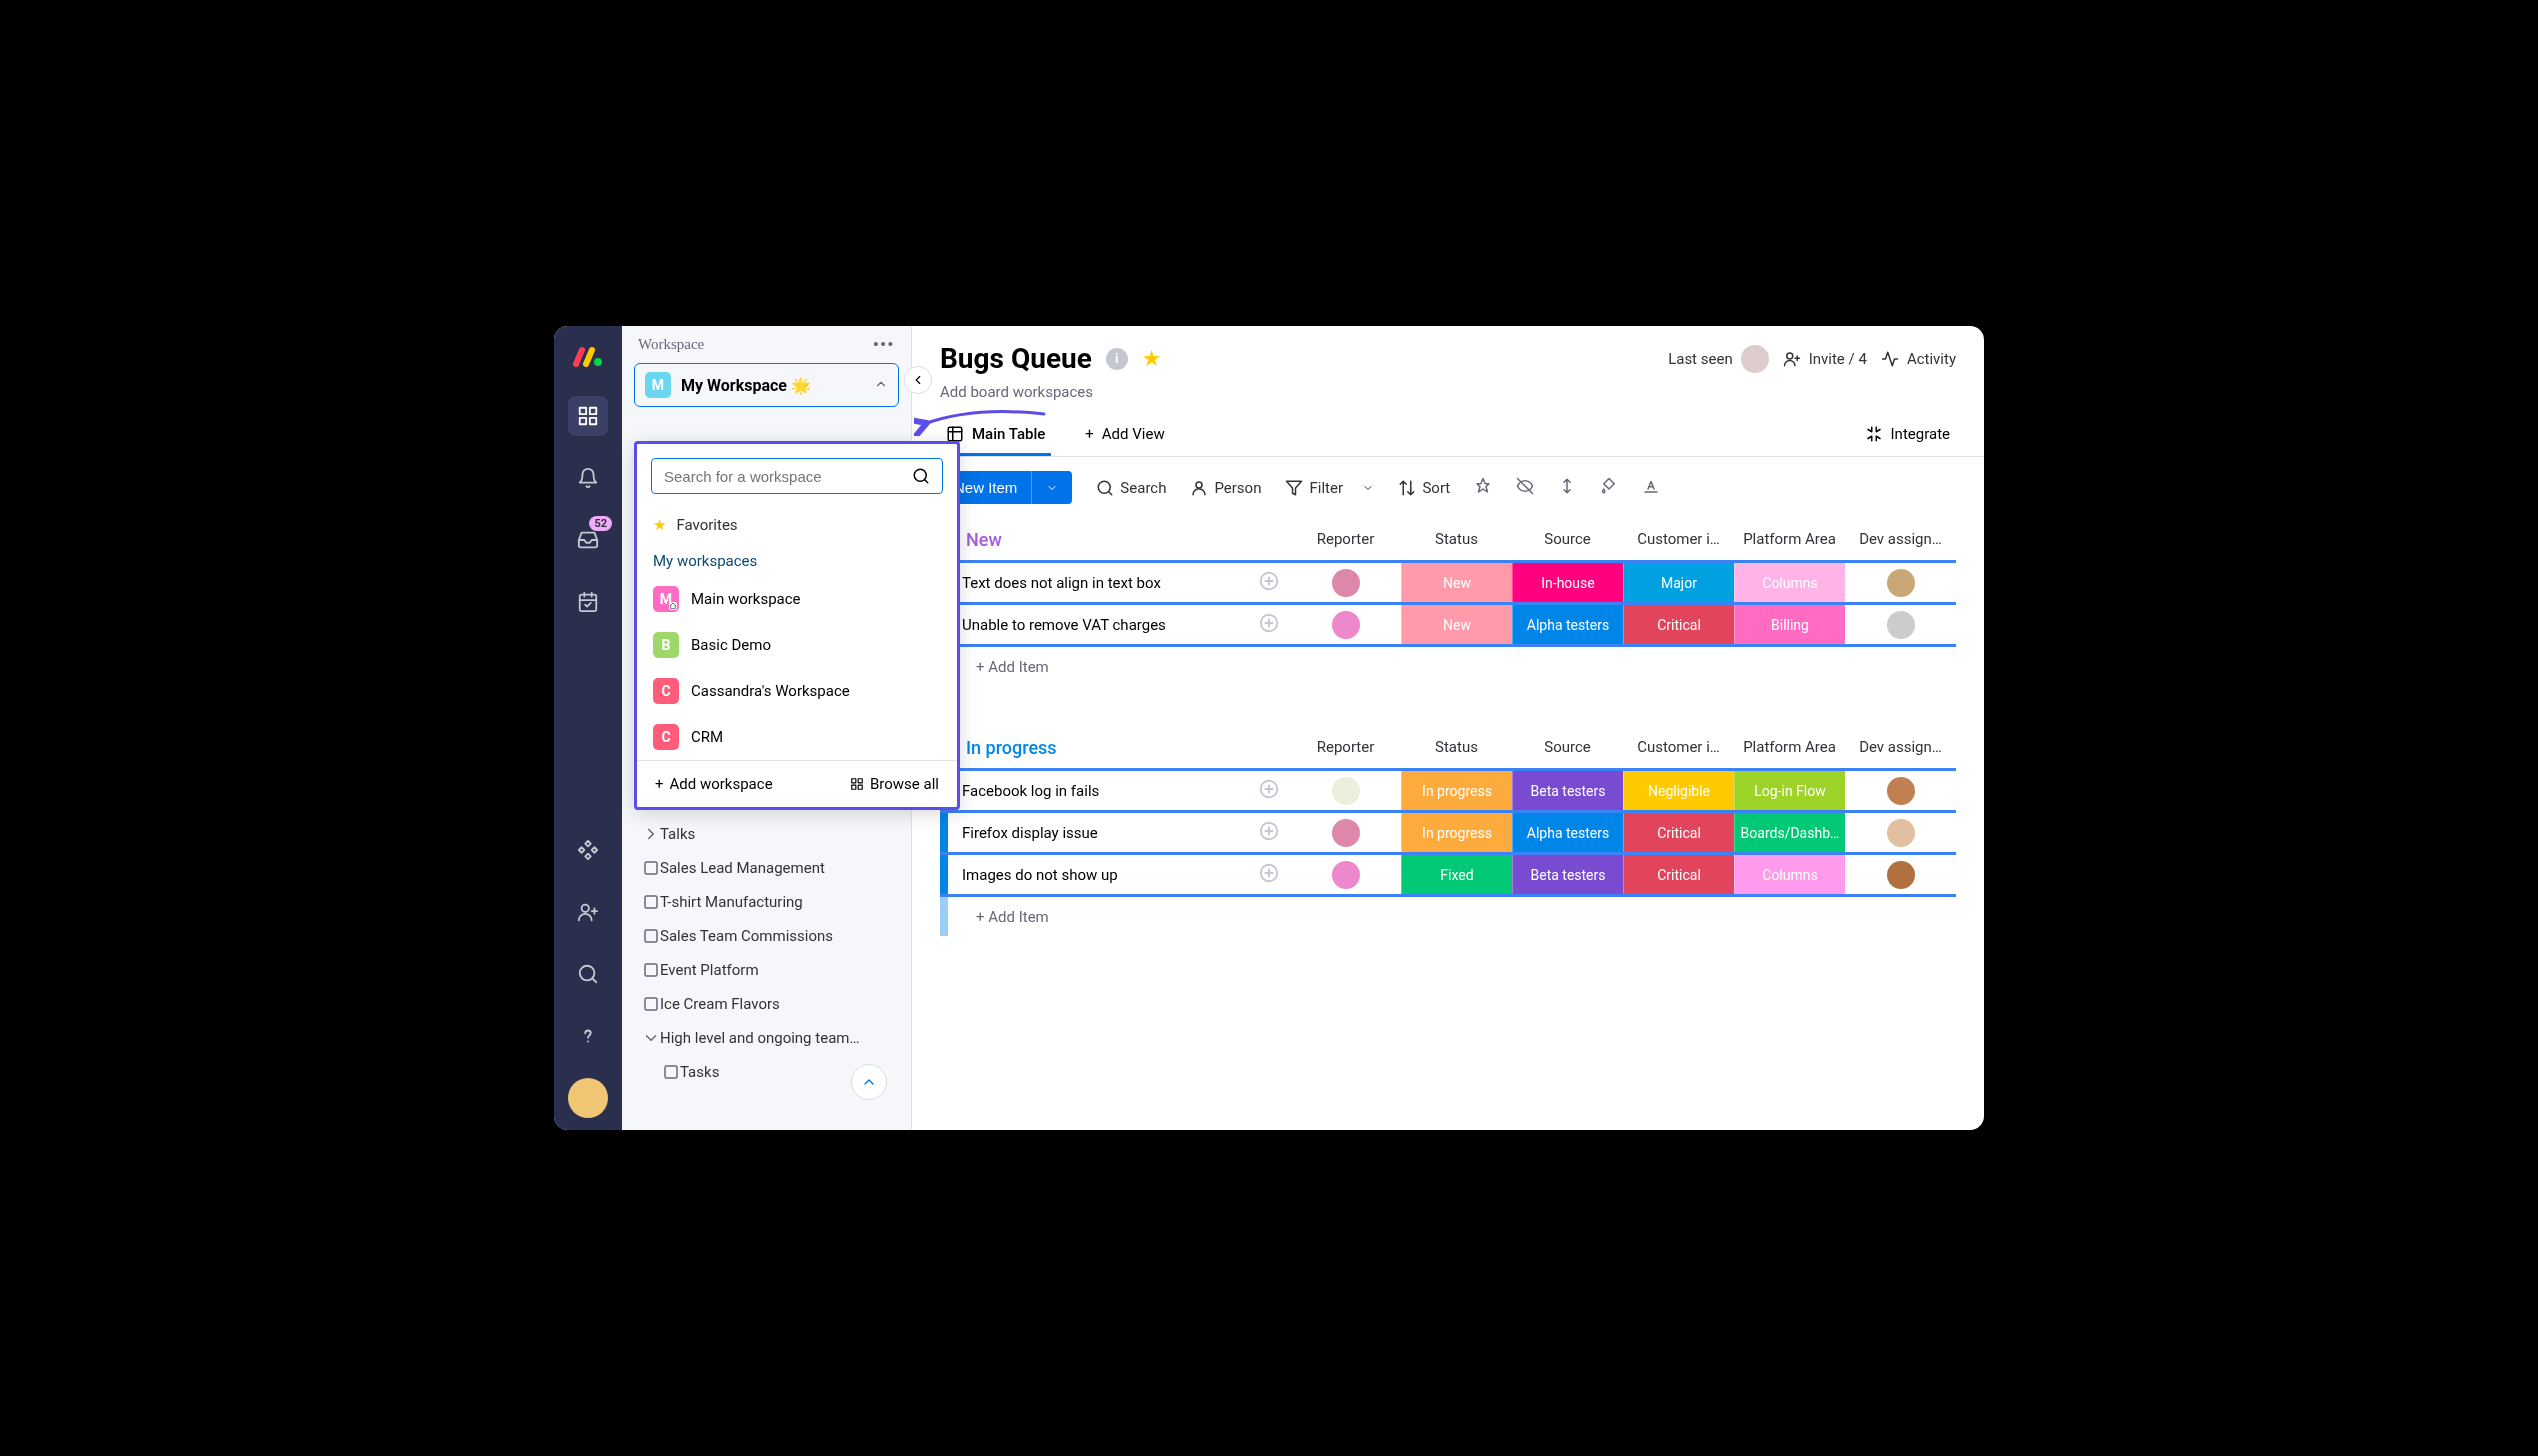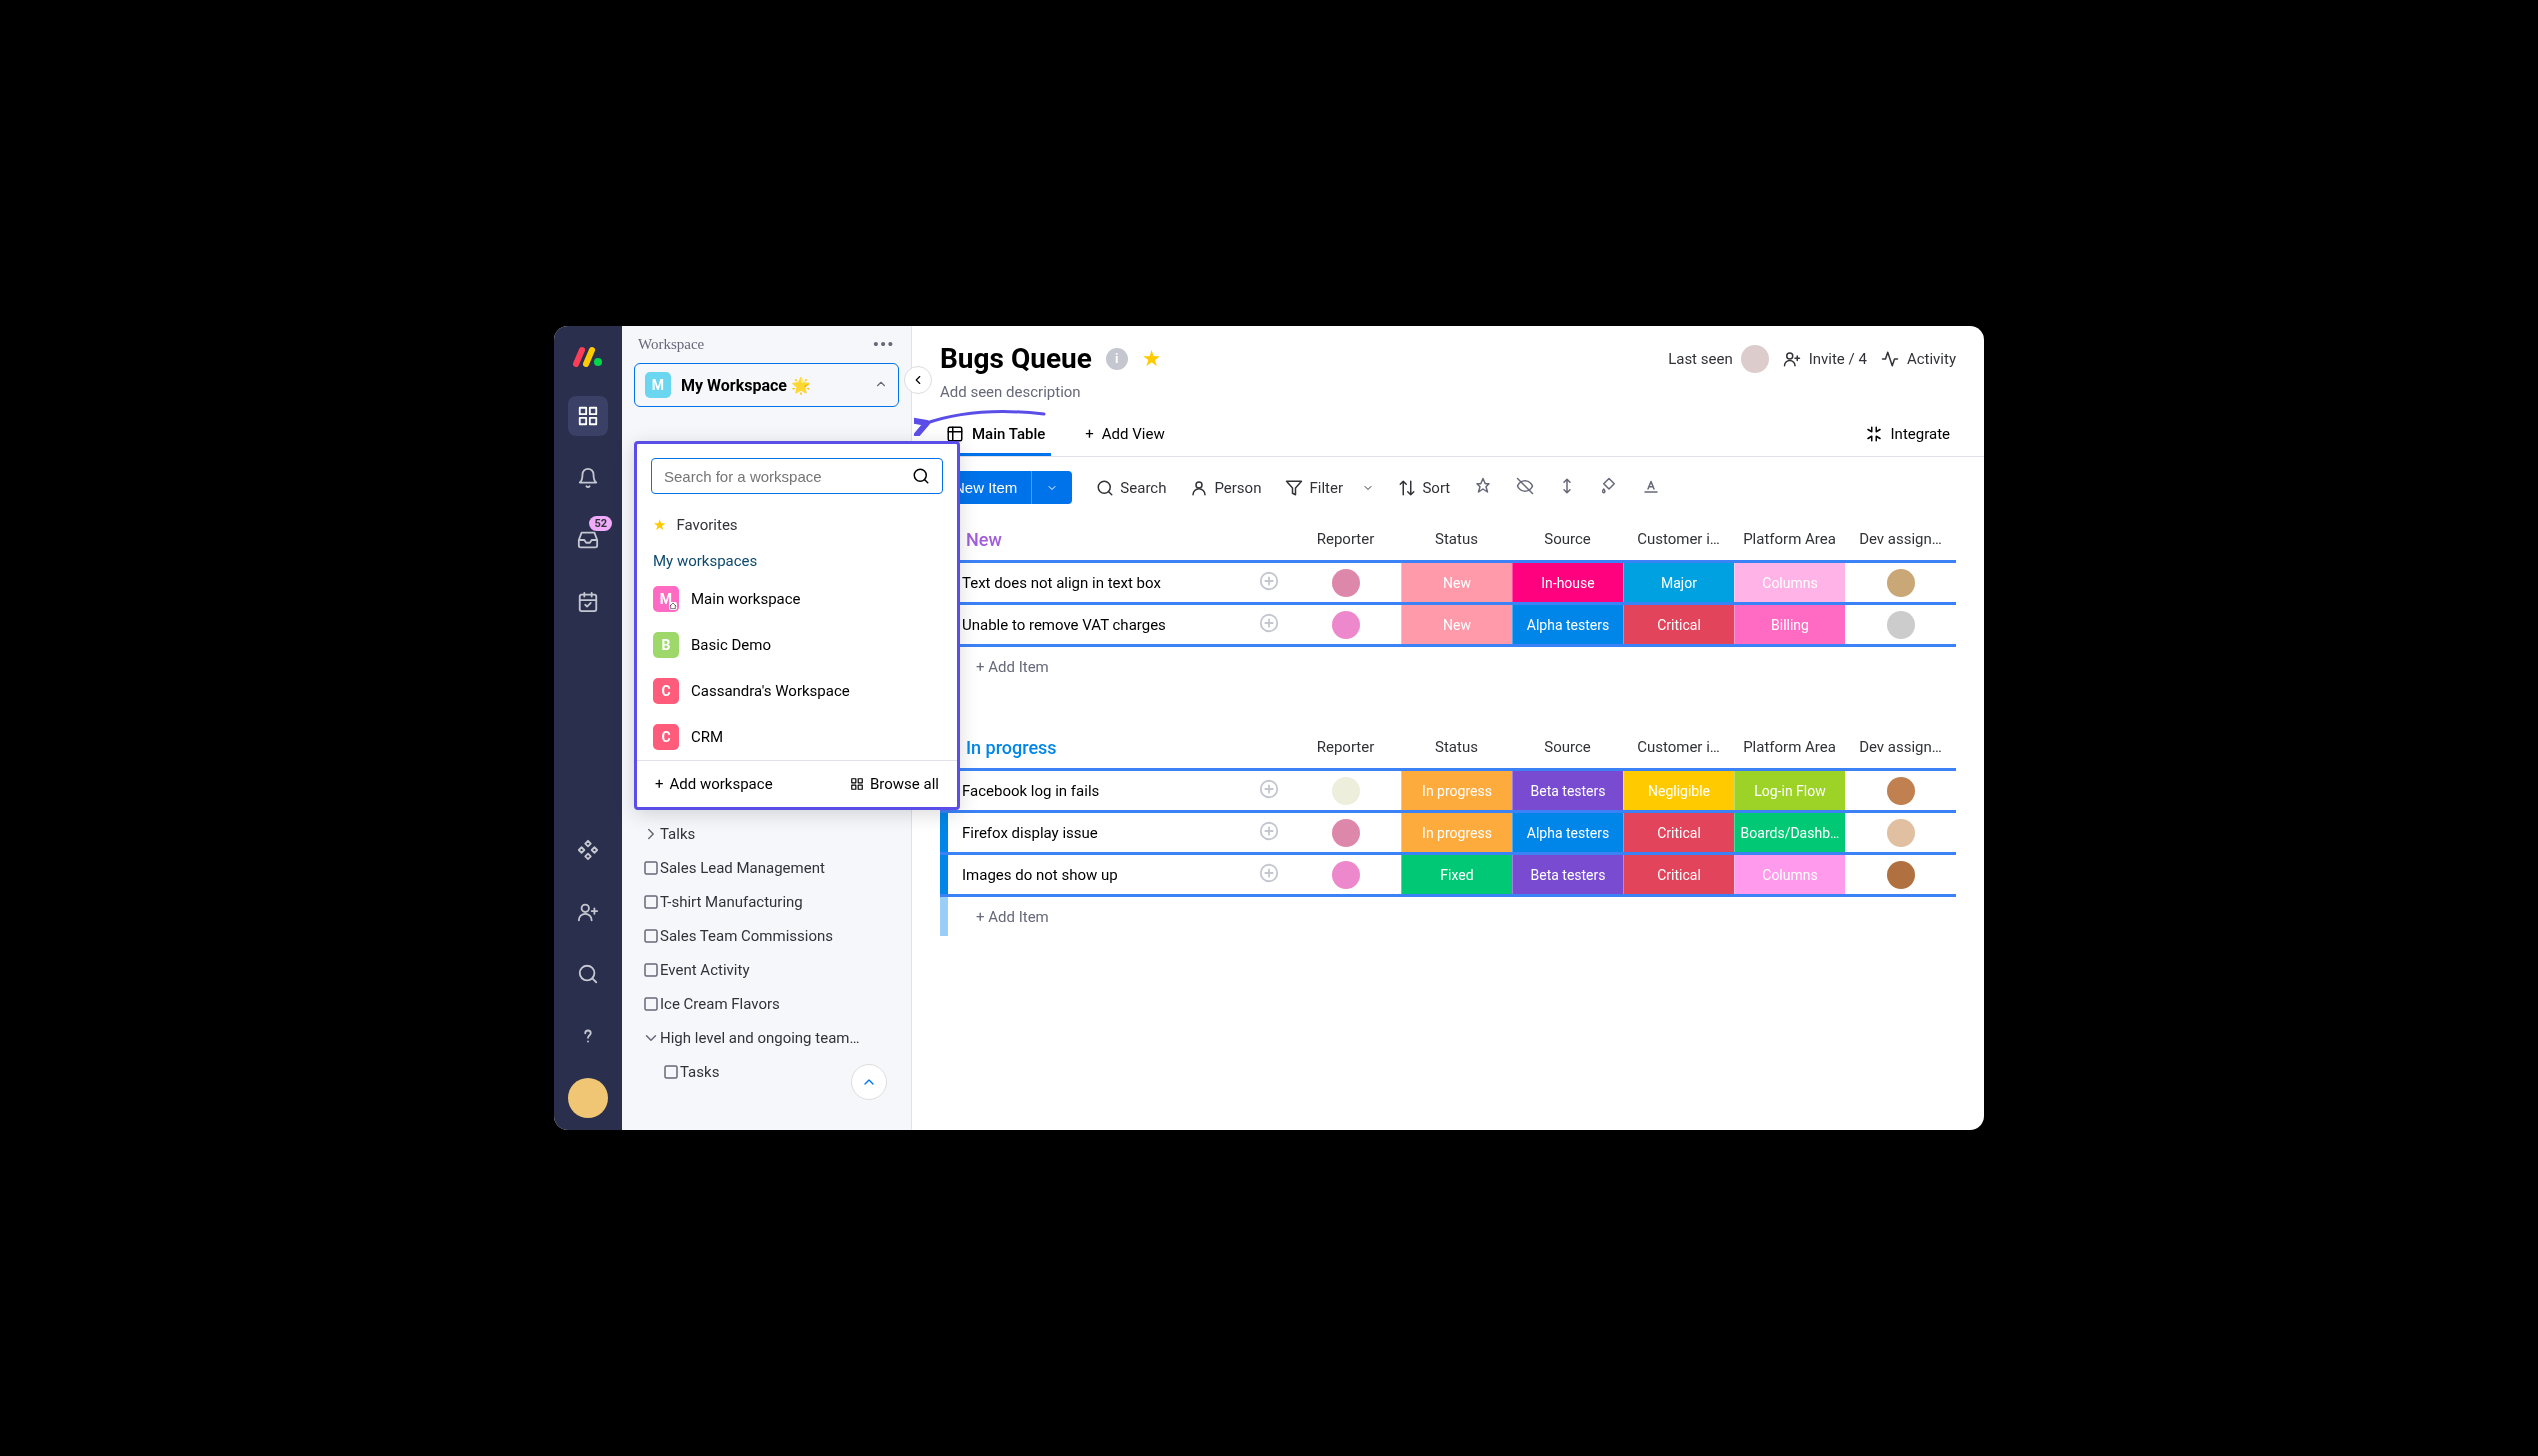--- a/index.html
+++ b/index.html
@@ -223,21 +223,21 @@
         <div class="nav-item">
           <svg viewBox="0 0 24 24">
             <rect x="4" y="4" width="16" height="16" rx="2"></rect>
           </svg>
           <span>Sales Team Commissions</span>
         </div>
         <div class="nav-item">
           <svg viewBox="0 0 24 24">
             <rect x="4" y="4" width="16" height="16" rx="2"></rect>
           </svg>
-          <span>Event Activity</span>
+          <span>Event Platform</span>
         </div>
         <div class="nav-item">
           <svg viewBox="0 0 24 24">
             <rect x="4" y="4" width="16" height="16" rx="2"></rect>
           </svg>
           <span>Ice Cream Flavors</span>
         </div>
         <div class="nav-item">
           <svg viewBox="0 0 24 24" width="12" height="12">
             <path d="M6 9l6 6 6-6"></path>
@@ -291,21 +291,21 @@
           </svg>
           <span>Invite / 4</span>
         </div>
       <div class="hdr-item">
           <svg width="18" height="18" viewBox="0 0 24 24">
             <path d="M22 12h-4l-3 9L9 3l-3 9H2"></path>
           </svg>
           <span>Activity</span>
         </div>
     </div>
-    <div class="desc">Add seen description</div>
+    <div class="desc">Add board workspaces</div>
     <div class="tabs">
       <div class="tab active">
           <svg width="18" height="18" viewBox="0 0 24 24">
             <rect x="3" y="3" width="18" height="18" rx="2"></rect>
             <path d="M3 9h18M9 3v18"></path>
           </svg>
           <span>Main Table</span>
         </div>
       <div class="tab">+ <span>Add View</span></div>
       <div class="tab-spacer"></div>

